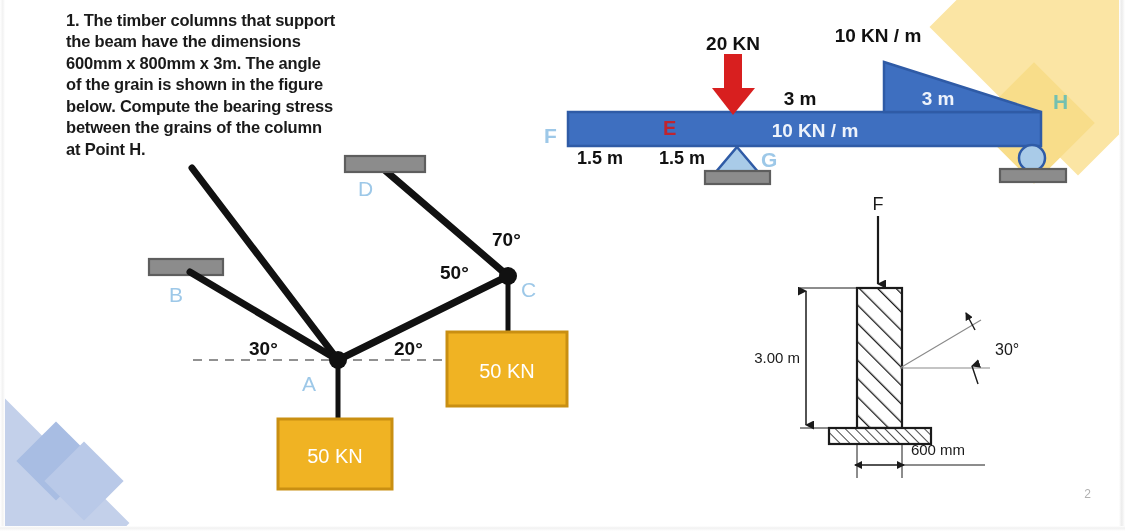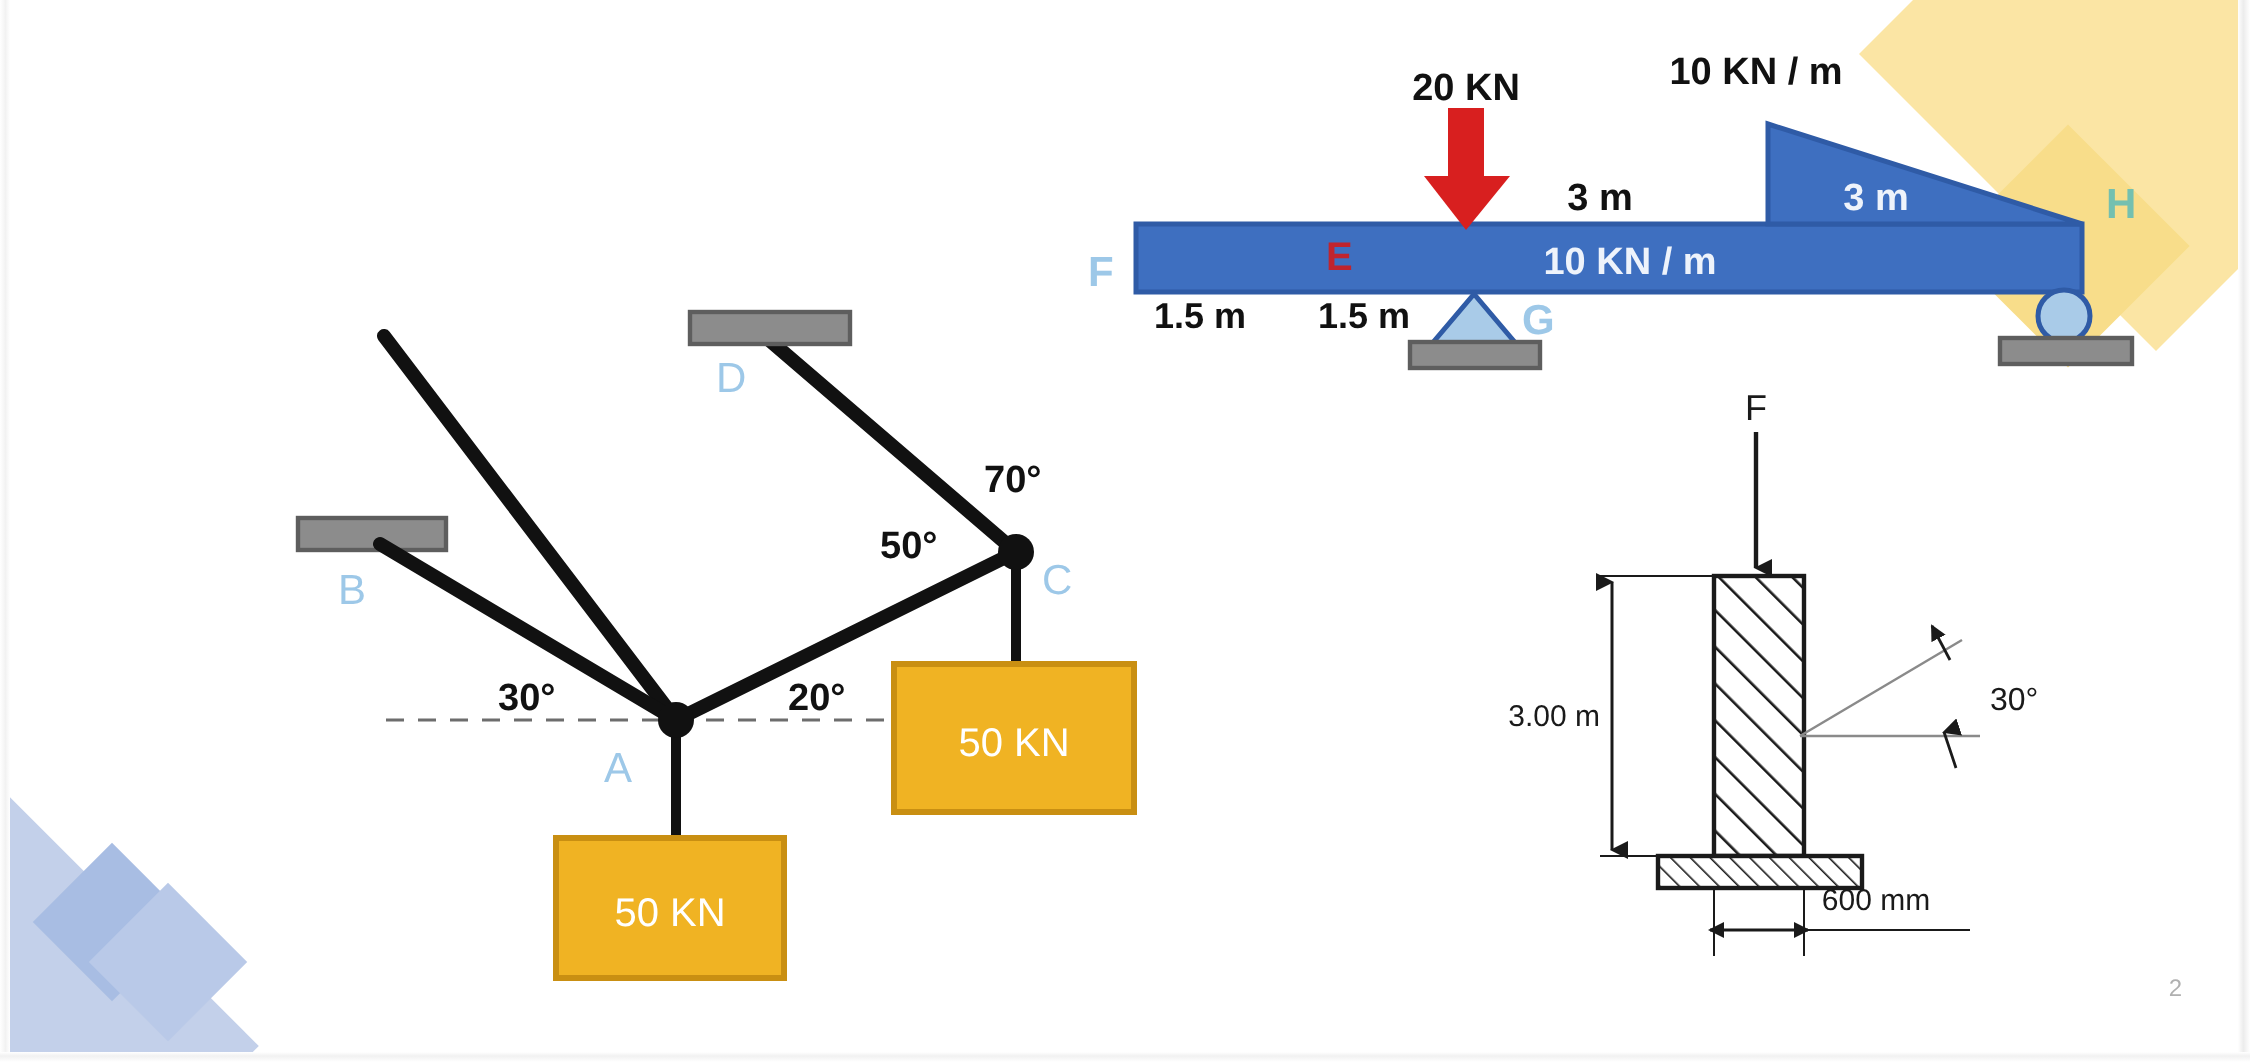--- a/index.html
+++ b/index.html
@@ -95,20 +95,21 @@
   <div class="deco" id="deco-yellow-big"></div>
   <div class="deco" id="deco-yellow-small"></div>
   <div class="deco" id="deco-blue-big"></div>
   <div class="deco" id="deco-blue-small"></div>
   <div class="deco" id="deco-blue-small2"></div>
 
   <div id="frame-left"></div>
   <div id="frame-right"></div>
   <div id="frame-bottom"></div>
 
+  <div id="statement">1. The timber columns that support the beam have the dimensions 600mm x 800mm x 3m. The angle of the grain is shown in the figure below. Compute the bearing stress between the grains of the column at Point H.</div>
 
   <svg id="truss-svg" width="1125" height="531">
 
     <line x1="193" y1="360" x2="469" y2="360" stroke="#6d6d6d" stroke-width="1.6" stroke-dasharray="9,7"></line>
 
     <line x1="192" y1="168" x2="338" y2="360" stroke="#111111" stroke-width="7" stroke-linecap="round"></line>
     <line x1="338" y1="360" x2="508" y2="276" stroke="#111111" stroke-width="7" stroke-linecap="round"></line>
     <line x1="508" y1="276" x2="380" y2="166" stroke="#111111" stroke-width="7" stroke-linecap="round"></line>
 
     <line x1="338" y1="360" x2="338" y2="421" stroke="#111111" stroke-width="5"></line>

